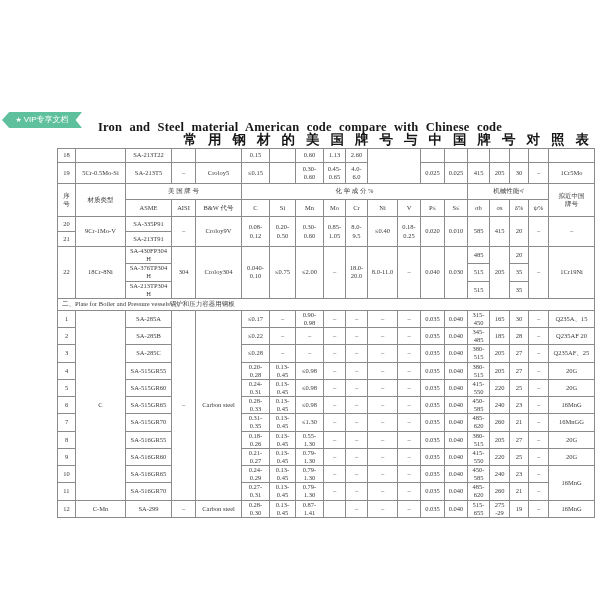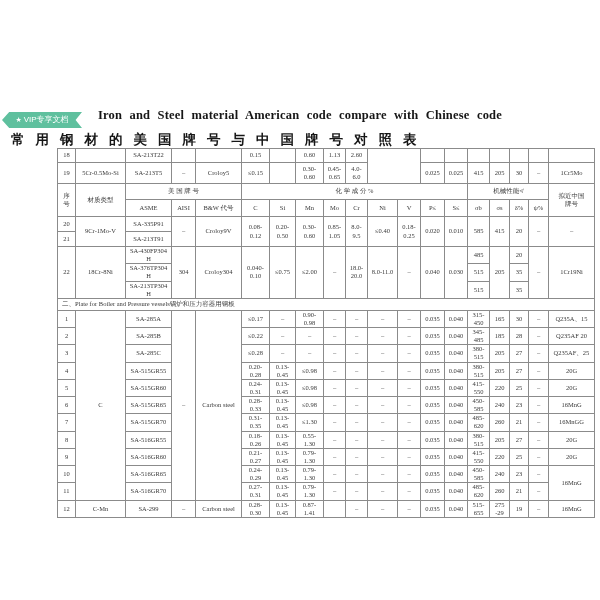--- a/index.html
+++ b/index.html
@@ -8,25 +8,25 @@
     font-family:"Liberation Serif","DejaVu Serif",serif;color:#2b2b2b;
   }
   .vip-badge{
     position:absolute;left:2px;top:112px;width:80px;height:16px;
     background:#5fc09e;color:#ffffff;font-size:8px;line-height:16px;
     text-align:center;font-family:"Liberation Sans","DejaVu Sans",sans-serif;
     clip-path:polygon(0 50%,9% 0,100% 0,92% 50%,100% 100%,9% 100%);
   }
   .vip-badge .star{font-size:7px;margin-right:2px;}
   .title-en{
-    position:absolute;left:0;top:108px;width:100%;text-align:center;
+    position:absolute;left:0;top:120px;width:100%;text-align:center;
     font-size:12.5px;font-weight:600;color:#161616;word-spacing:4px;letter-spacing:.2px;
   }
   .title-zh{
-    position:absolute;left:0;top:131px;width:100%;text-align:left;
+    position:absolute;left:0;top:131px;width:100%;text-align:right;
     font-size:13.5px;font-weight:700;color:#161616;letter-spacing:11px;text-indent:11px;
   }
   .table-wrap{position:absolute;left:57px;top:148px;width:537px;}
   table.steel{
     border-collapse:collapse;table-layout:fixed;width:537px;
     font-size:6.5px;line-height:1.25;color:#3a3a3a;
   }
   table.steel td{
     border:0.5px solid #8b8b8b;text-align:center;vertical-align:middle;
     white-space:pre-line;padding:0 1px;overflow:hidden;

